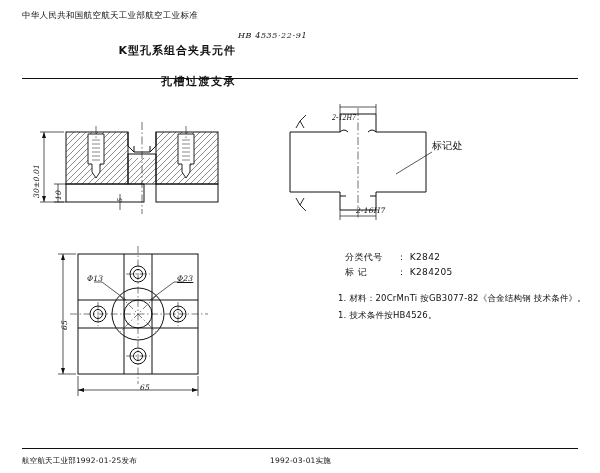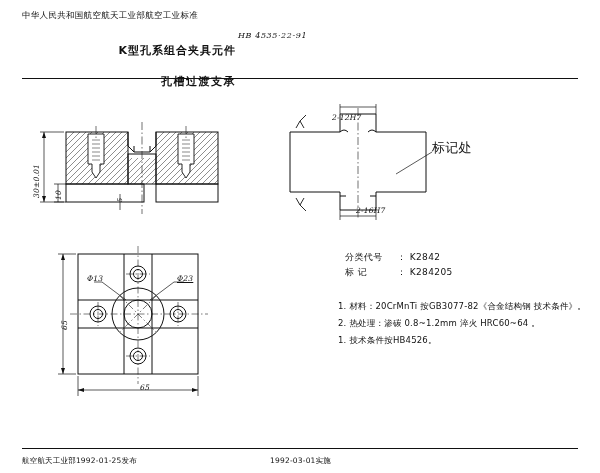--- a/index.html
+++ b/index.html
@@ -88,21 +88,21 @@
   .ann {
     position: absolute;
     font-size: 7.5px;
     white-space: nowrap;
     font-family: "DejaVu Serif", serif;
     font-style: italic;
     letter-spacing: 0.2px;
   }
   .ann-cn {
     position: absolute;
-    font-size: 13px;
+    font-size: 10px;
     white-space: nowrap;
     font-family: "DejaVu Sans", sans-serif;
     letter-spacing: 0.3px;
   }
   .vert {
     transform: rotate(-90deg);
     transform-origin: left top;
   }
 
   
@@ -113,21 +113,21 @@
   }
   .note-code {
     font-size: 9px;
     line-height: 15px;
     letter-spacing: 0.4px;
     white-space: nowrap;
     font-family: "DejaVu Sans", sans-serif;
   }
   .note-code .lbl { display: inline-block; min-width: 52px; margin-left: 7px; }
   .notes-list {
-    margin-top: 18px;
+    margin-top: 10px;
   }
   .note-item {
     font-size: 8.5px;
     line-height: 17px;
     letter-spacing: 0.2px;
     white-space: nowrap;
     font-family: "DejaVu Sans", sans-serif;
   }
 </style>
 </head>
@@ -302,21 +302,21 @@
 
       <g fill="none" stroke="#111" stroke-width="0.9">
         <path d="M18,16 l4,-7 l4,7"></path>
         <path d="M22,9 l6,-6"></path>
         <path d="M18,86 l4,7 l4,-7"></path>
         <path d="M22,93 l6,6"></path>
       </g>
     </svg>
   </div>
 
-  <span class="ann" style="left:332px; top:113px;">2-12H7</span>
+  <span class="ann" style="left:332px; top:113px;font-family:Liberation Serif, serif;">2-12H7</span>
   <span class="ann" style="left:356px; top:206px;">2-16H7</span>
   <span class="ann-cn" style="left:432px; top:139px;">标记处</span>
 
   <div class="dwg" style="left:50px; top:244px;">
     <svg width="190" height="165" viewBox="0 0 190 165">
       <g fill="none" stroke="#111" stroke-width="1">
 
         <rect x="28" y="10" width="120" height="120"></rect>
 
         <line x1="74" y1="10" x2="74" y2="130"></line>
@@ -388,21 +388,20 @@
       <span class="lbl">分类代号</span>：
       <span>K2842</span>
     </div>
     <div class="note-code">
       <span class="lbl">标    记</span>：
       <span>K284205</span>
     </div>
 
     <div class="notes-list">
       <div class="note-item">1. 材料：20CrMnTi 按GB3077-82《合金结构钢 技术条件》。</div>
-      <div class="note-item">2. 热处理：渗碳 0.8~1.2mm 淬火 HRC60~64 。</div>
       <div class="note-item">1. 技术条件按HB4526。</div>
     </div>
   </div>
 
   <div class="rule-bottom"></div>
   <div class="footer-left">航空航天工业部1992-01-25发布</div>
   <div class="footer-right">1992-03-01实施</div>
 
 </div>
 

